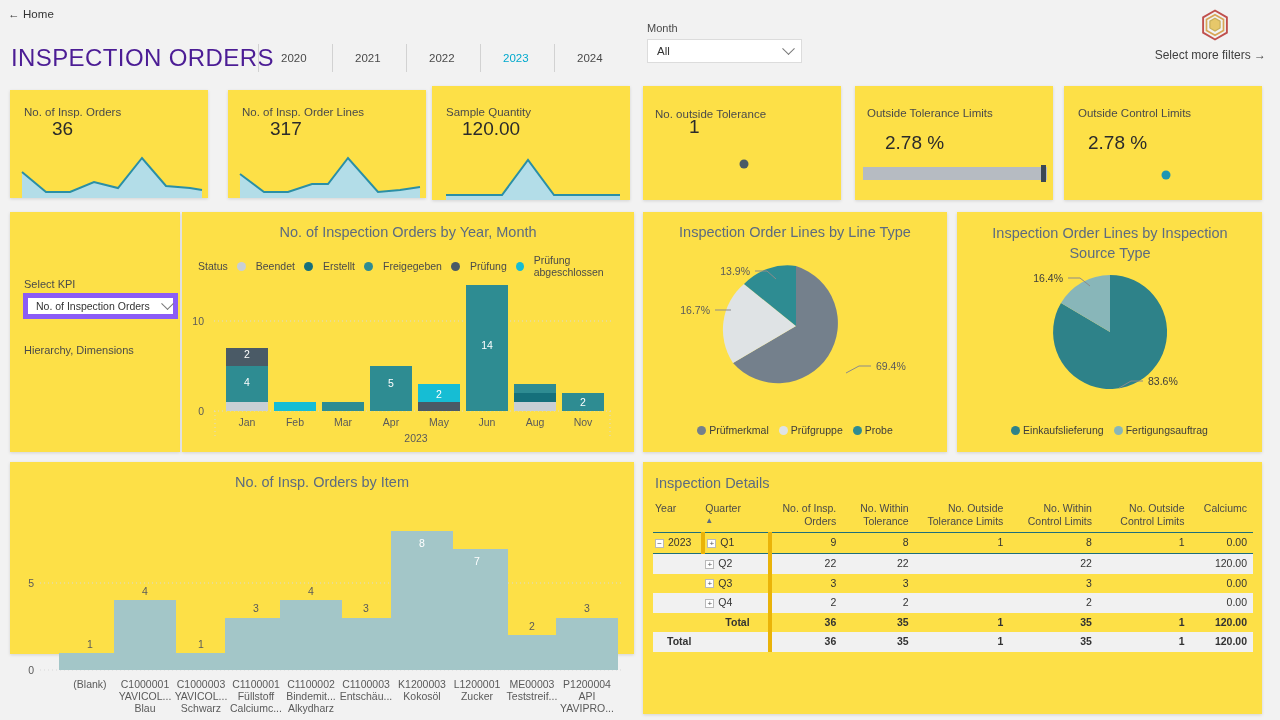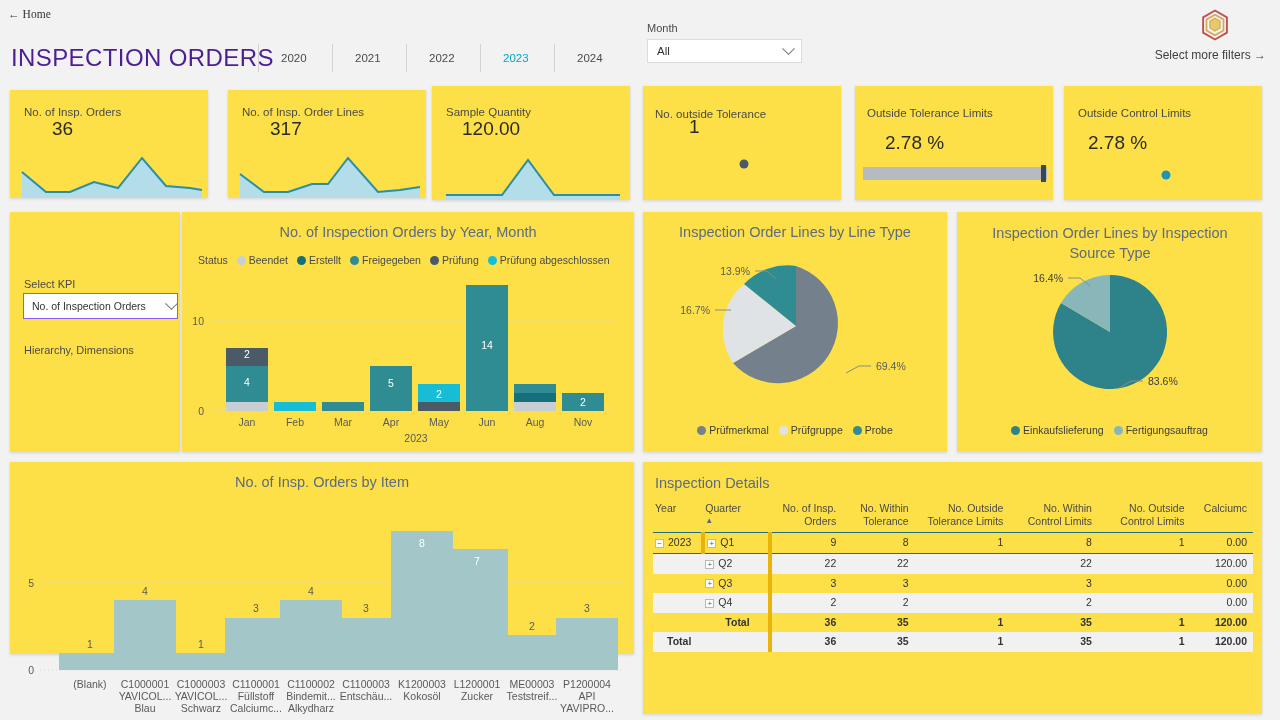--- a/index.html
+++ b/index.html
@@ -8,21 +8,21 @@
     background: #f2f2f2;
     font-family: "Liberation Sans", sans-serif;
     color: #333;
     overflow: hidden;
   }
   .page { position: relative; width: 1280px; height: 720px; }
 
   
   .home-link {
     position: absolute; left: 8px; top: 8px;
-    font-size: 11.5px; color: #333; letter-spacing: .1px; font-family: Liberation Serif, serif;
+    font-size: 11.5px; color: #333; letter-spacing: .1px;
   }
   .title {
     position: absolute; left: 11px; top: 44px;
     font-size: 24px; letter-spacing: .4px; color: #4c1d95; font-weight: 400;
   }
   .year-tabs {
     position: absolute; left: 258px; top: 44px;
     display: flex; align-items: stretch; height: 28px;
   }
   .year-tab {
@@ -58,28 +58,28 @@
   .spark { position: absolute; left: 0; bottom: 0; width: 100%; }
 
   
   .panel-title {
     font-size: 14.5px; color: #5c6b80; text-align: center; font-weight: 400;
   }
 
   
   .sel-label { font-size: 11px; color: #4a4a4a; }
   .sel-box {
-    width: 155px; height: 26px; background: #fff; border: 1px solid #8b5cf6;
+    width: 155px; height: 26px; background: #fff; border: 5px solid #8b5cf6;
     display: flex; align-items: center; justify-content: space-between;
     padding: 0 1px 0 8px; font-size: 11.5px; color: #333;
   }
 
   
   .legend-row { display: flex; align-items: center; gap: 5px; font-size: 10.5px; color: #4a4a4a; }
-  .legend-item { display: flex; align-items: center; gap: 3px; margin-right: 4px; }
+  .legend-item { display: flex; align-items: center; gap: 10px; margin-right: 4px; }
   .dot { width: 9px; height: 9px; border-radius: 50%; display: inline-block; }
 
   .axis-lbl { font-size: 10.5px; fill: #5a5a5a; }
 
   
   .pie-legend { display: flex; justify-content: center; gap: 10px; font-size: 10.5px; color: #3d3d3d; }
   .pie-legend .legend-item { gap: 3px; margin: 0; }
 
   
   table.details { width: 100%; border-collapse: collapse; font-size: 10.5px; color: #333; }

